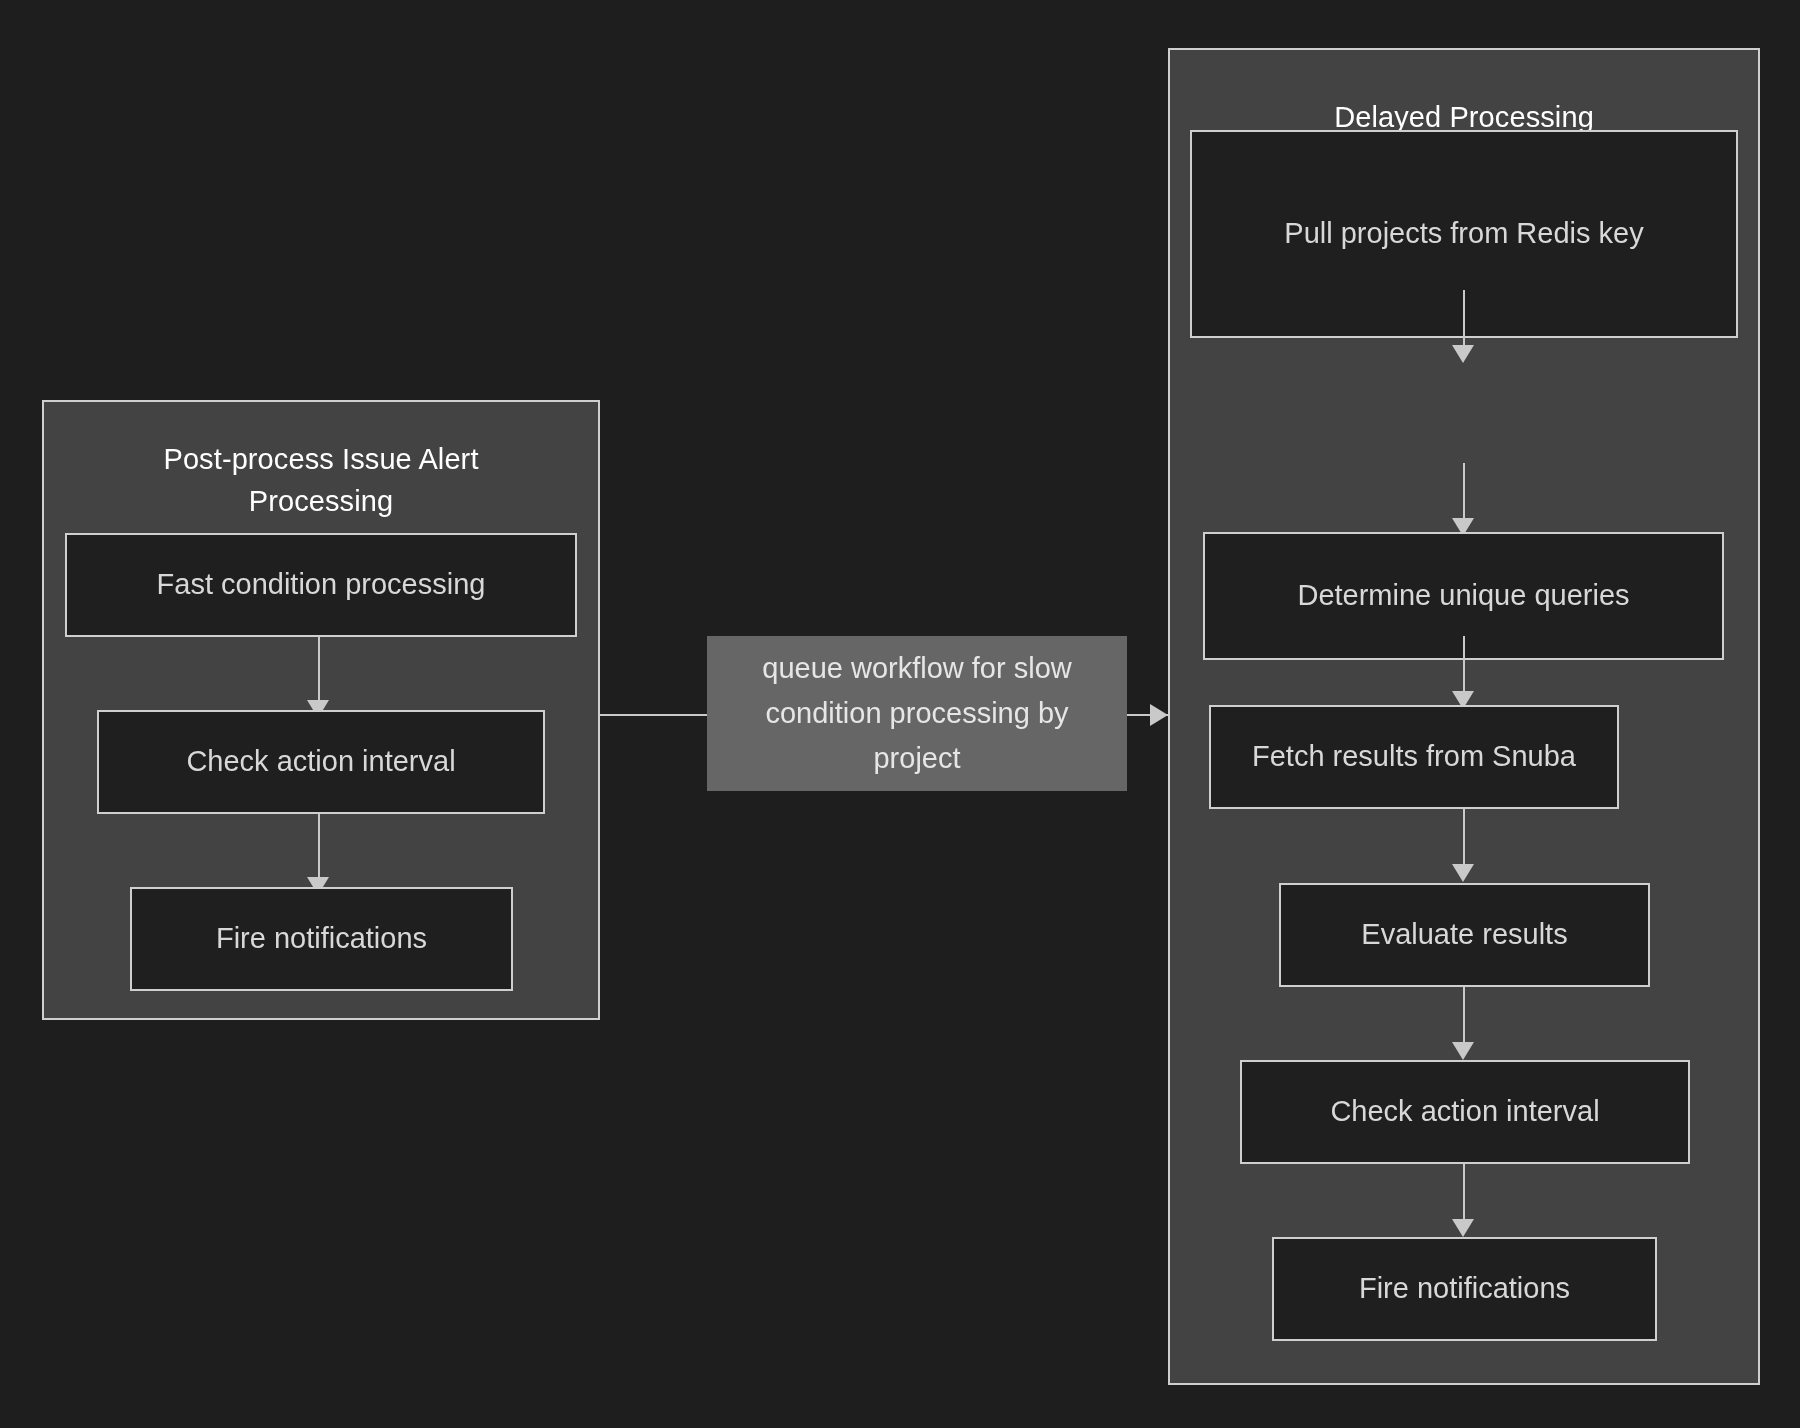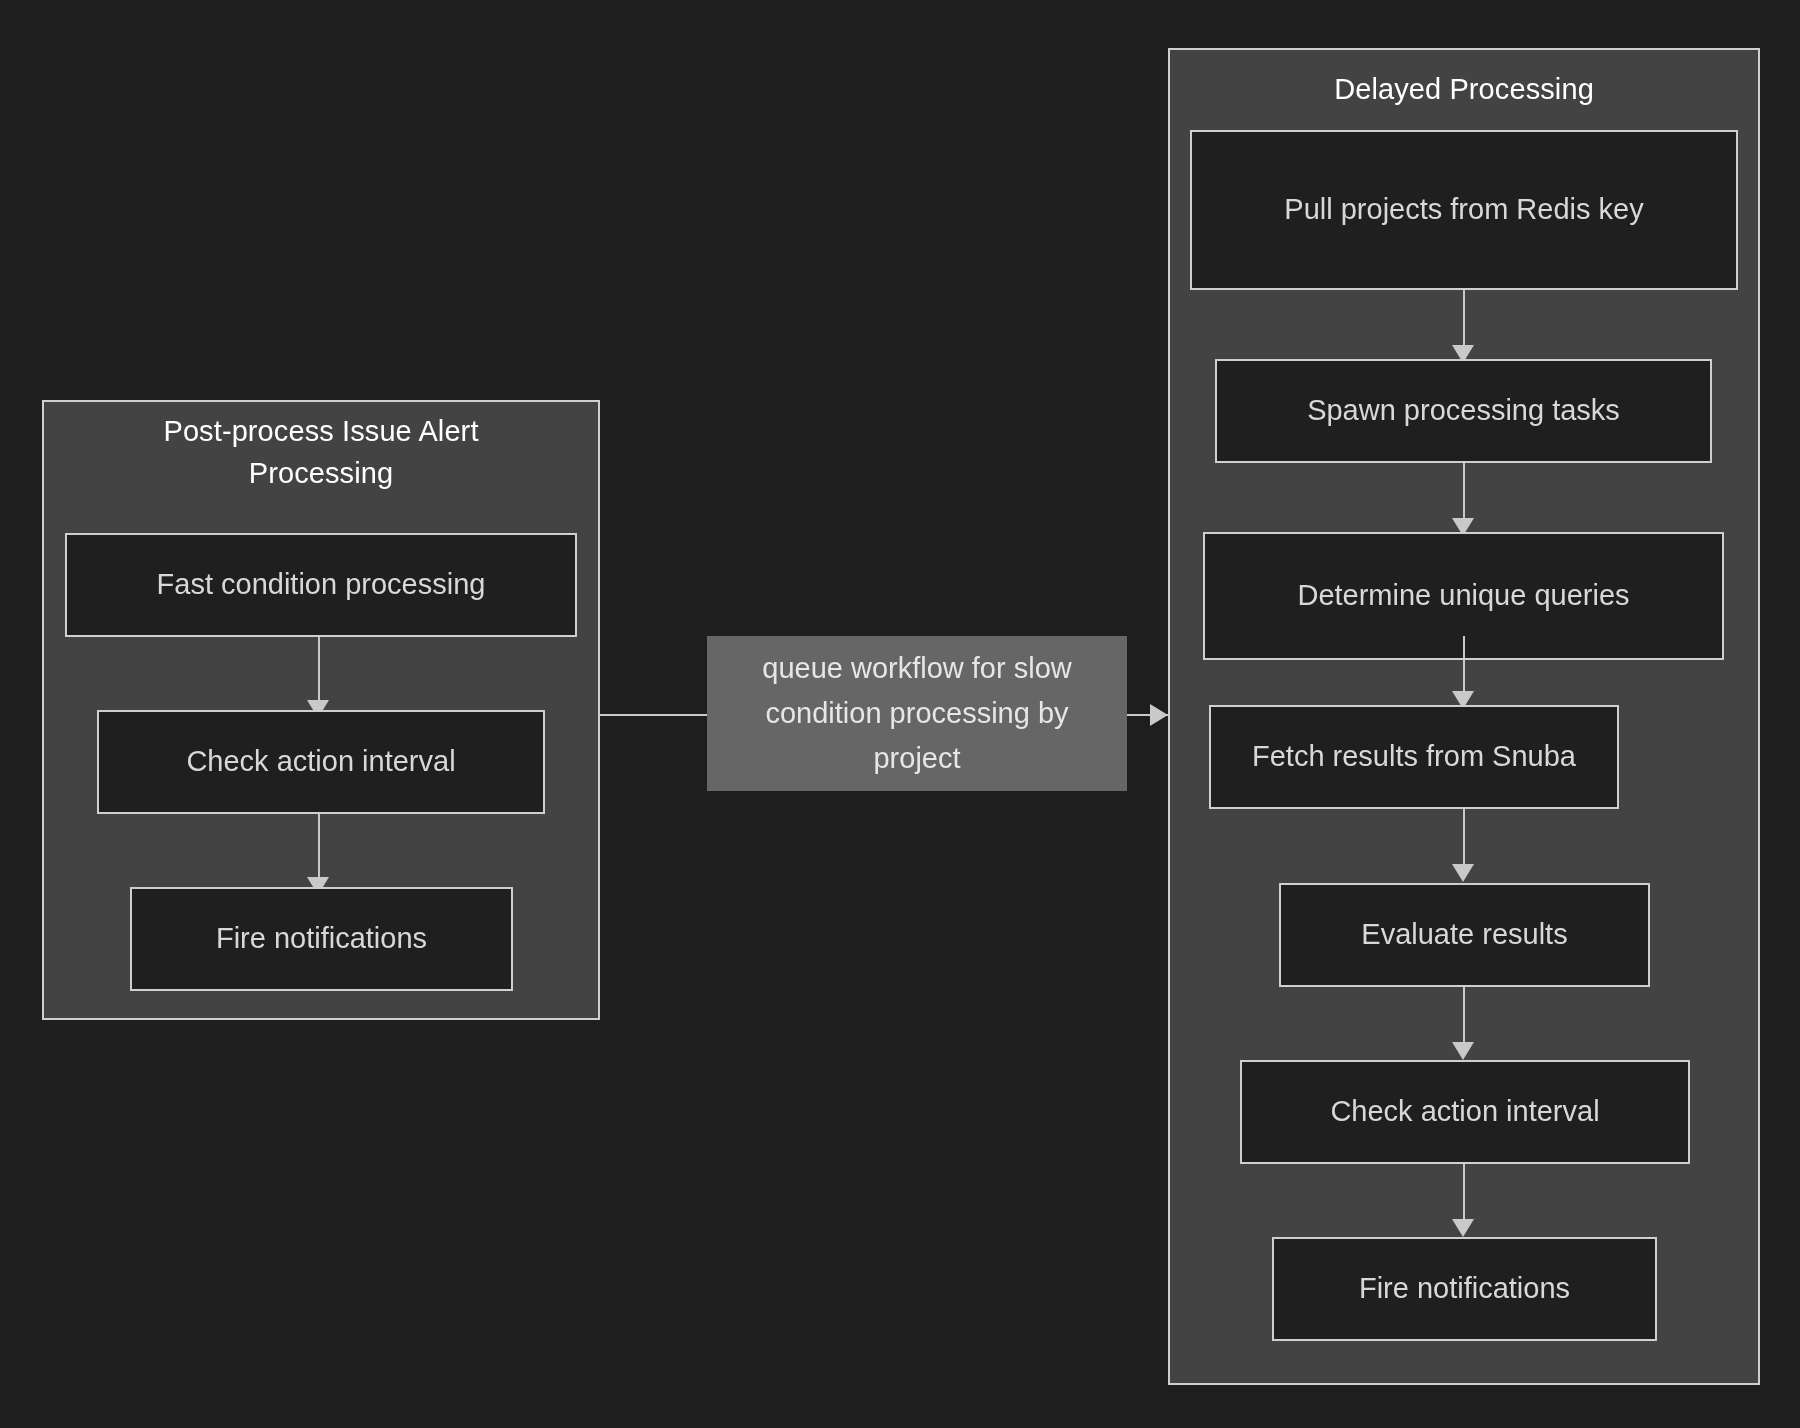--- a/index.html
+++ b/index.html
@@ -30,20 +30,21 @@
   }
   .subgraph-title {
     position: absolute;
     left: 0;
     right: 0;
     text-align: center;
     color: #ffffff;
     font-size: 29px;
     line-height: 1.45;
     letter-spacing: 0.1px;
+    margin-top: 28px;
   }
 
   
   .node {
     position: absolute;
     background: #1f1f1f;
     border: 2px solid #cfcfcf;
     box-sizing: border-box;
     display: flex;
     align-items: center;
@@ -130,30 +131,27 @@
   <div class="arrow-right" style="left:1150px; top:704px;"></div>
 
   <div class="edge-label" style="left:671px; top:636px; width:420px; height:155px;">
     <span>queue workflow for slow condition processing by project</span>
   </div>
 
   <div class="subgraph" style="left:1168px; top:48px; width:592px; height:1337px;">
     <div class="subgraph-title" style="top:18px; padding:0 20px;">Delayed Processing</div>
   </div>
 
-  <div class="node" style="left:1190px; top:130px; width:548px; height:160px;">
+  <div class="node" style="left:1190px; top:130px; width:548px; height:208px;">
     <span>Pull projects from Redis key</span>
   </div>
 
   <div class="vline" style="left:1463px; top:290px; height:62px;"></div>
   <div class="arrow-down" style="left:1452px; top:345px;"></div>
 
-  <div class="node" style="left:1215px; top:359px; width:497px; height:104px;">
-    <span>Spawn processing tasks</span>
-  </div>
 
   <div class="vline" style="left:1463px; top:463px; height:62px;"></div>
   <div class="arrow-down" style="left:1452px; top:518px;"></div>
 
   <div class="node" style="left:1203px; top:532px; width:521px; height:128px;">
     <span>Determine unique queries</span>
   </div>
 
   <div class="vline" style="left:1463px; top:636px; height:62px;"></div>
   <div class="arrow-down" style="left:1452px; top:691px;"></div>

